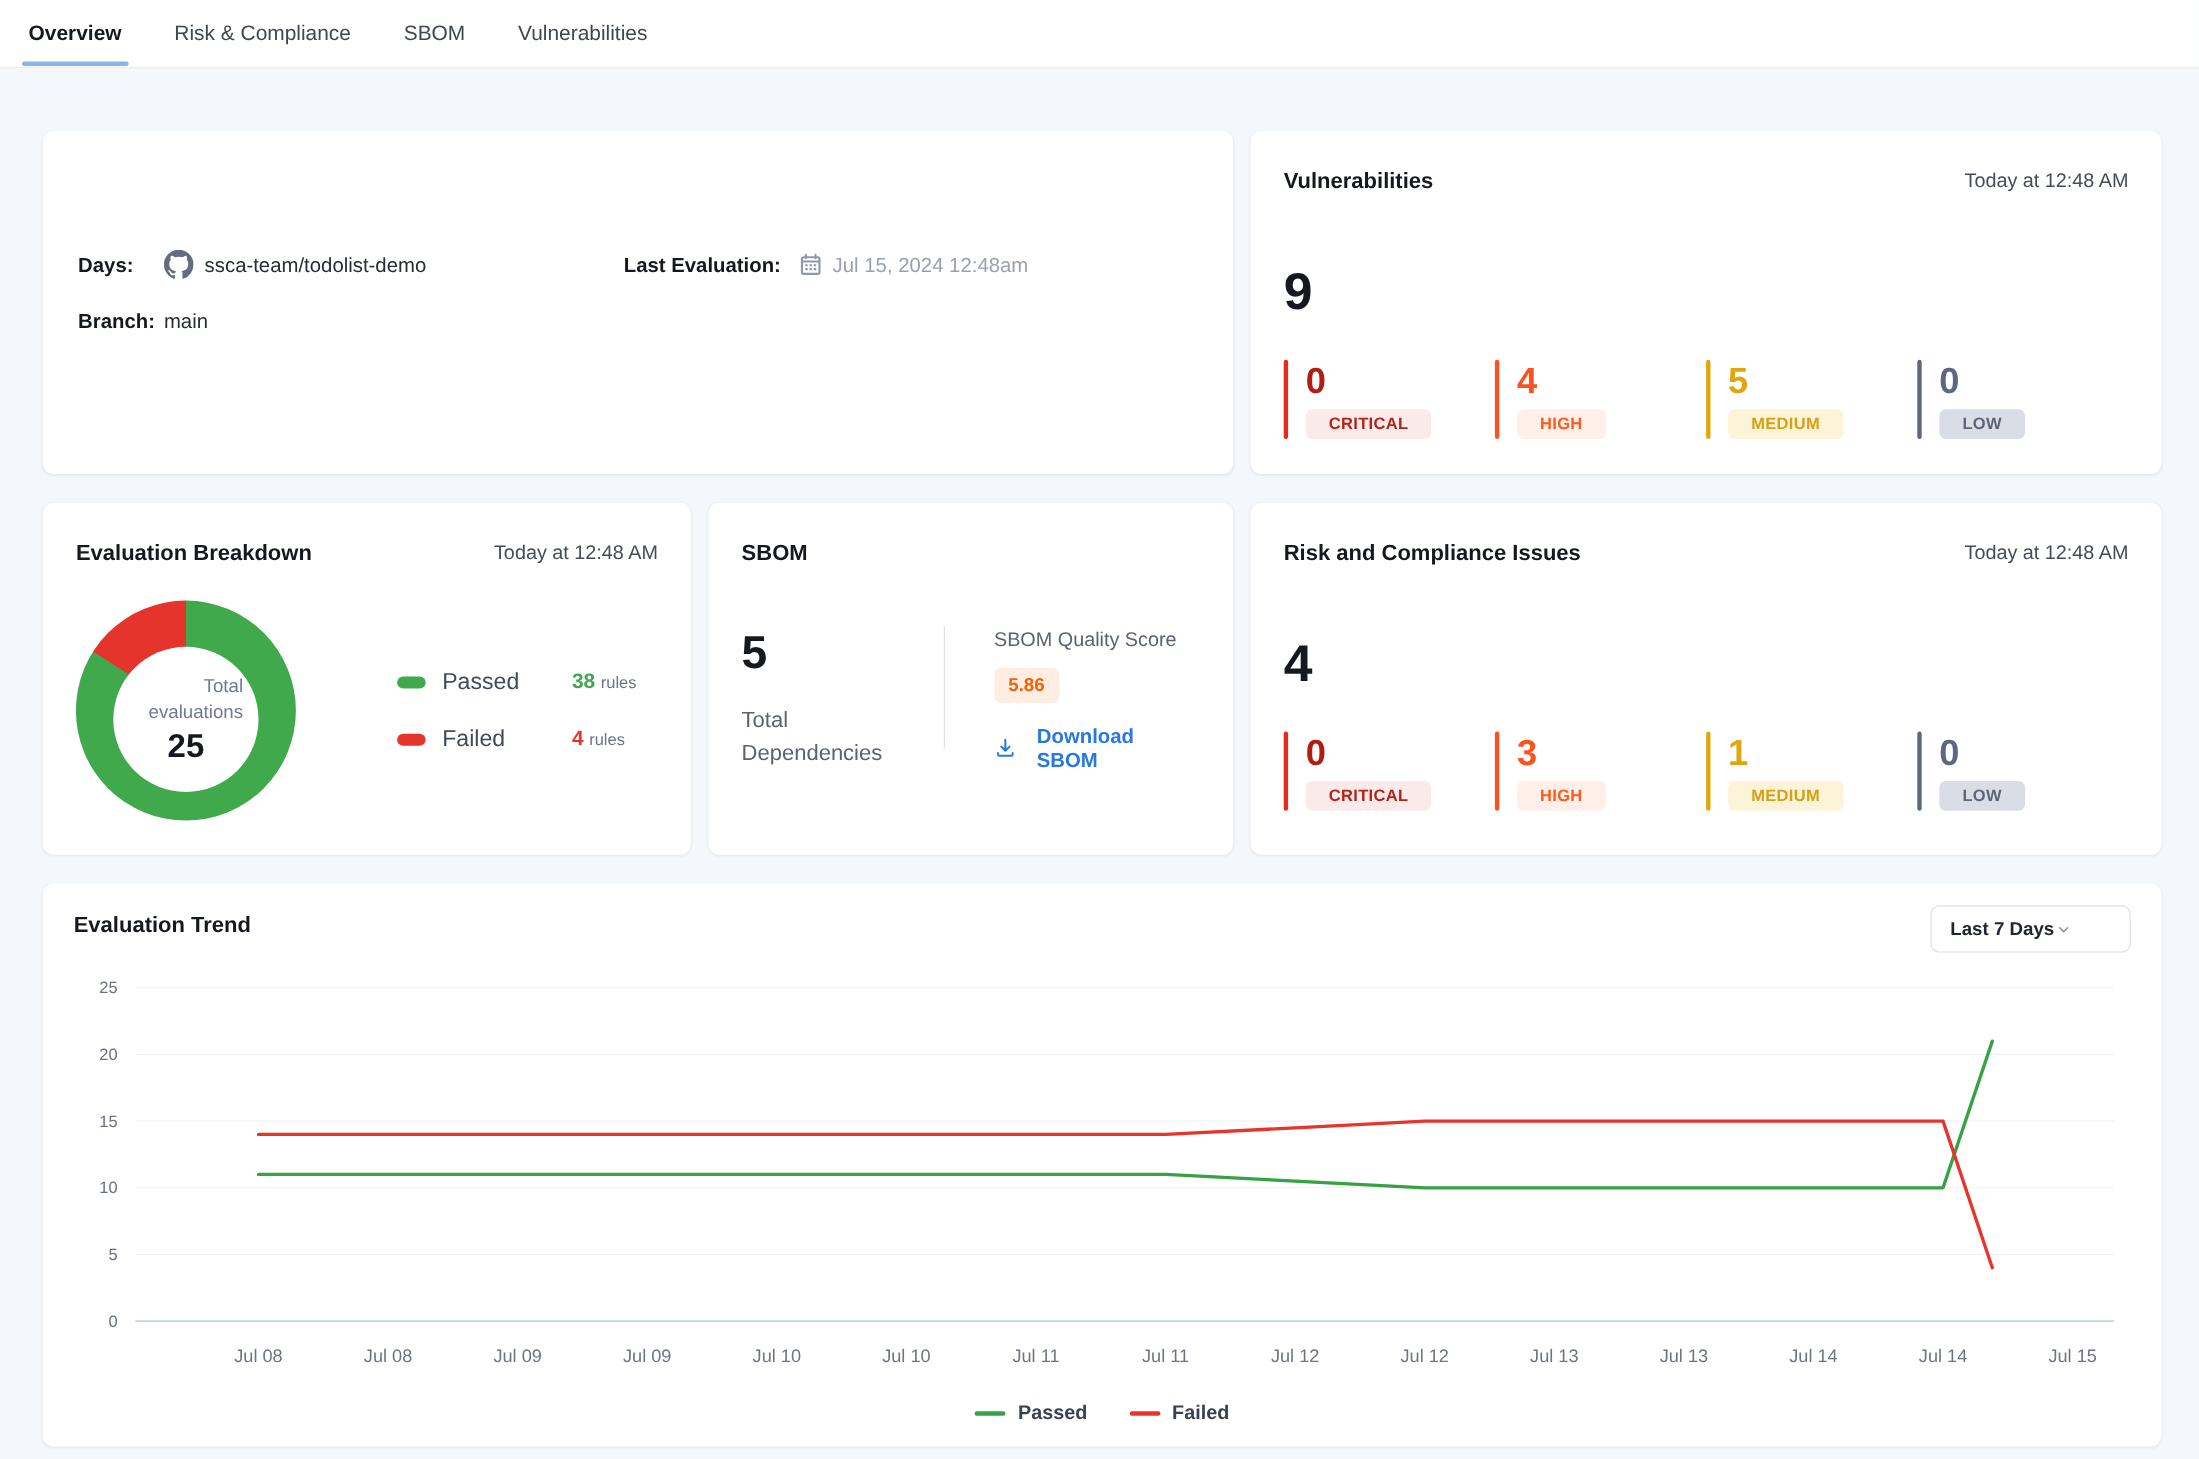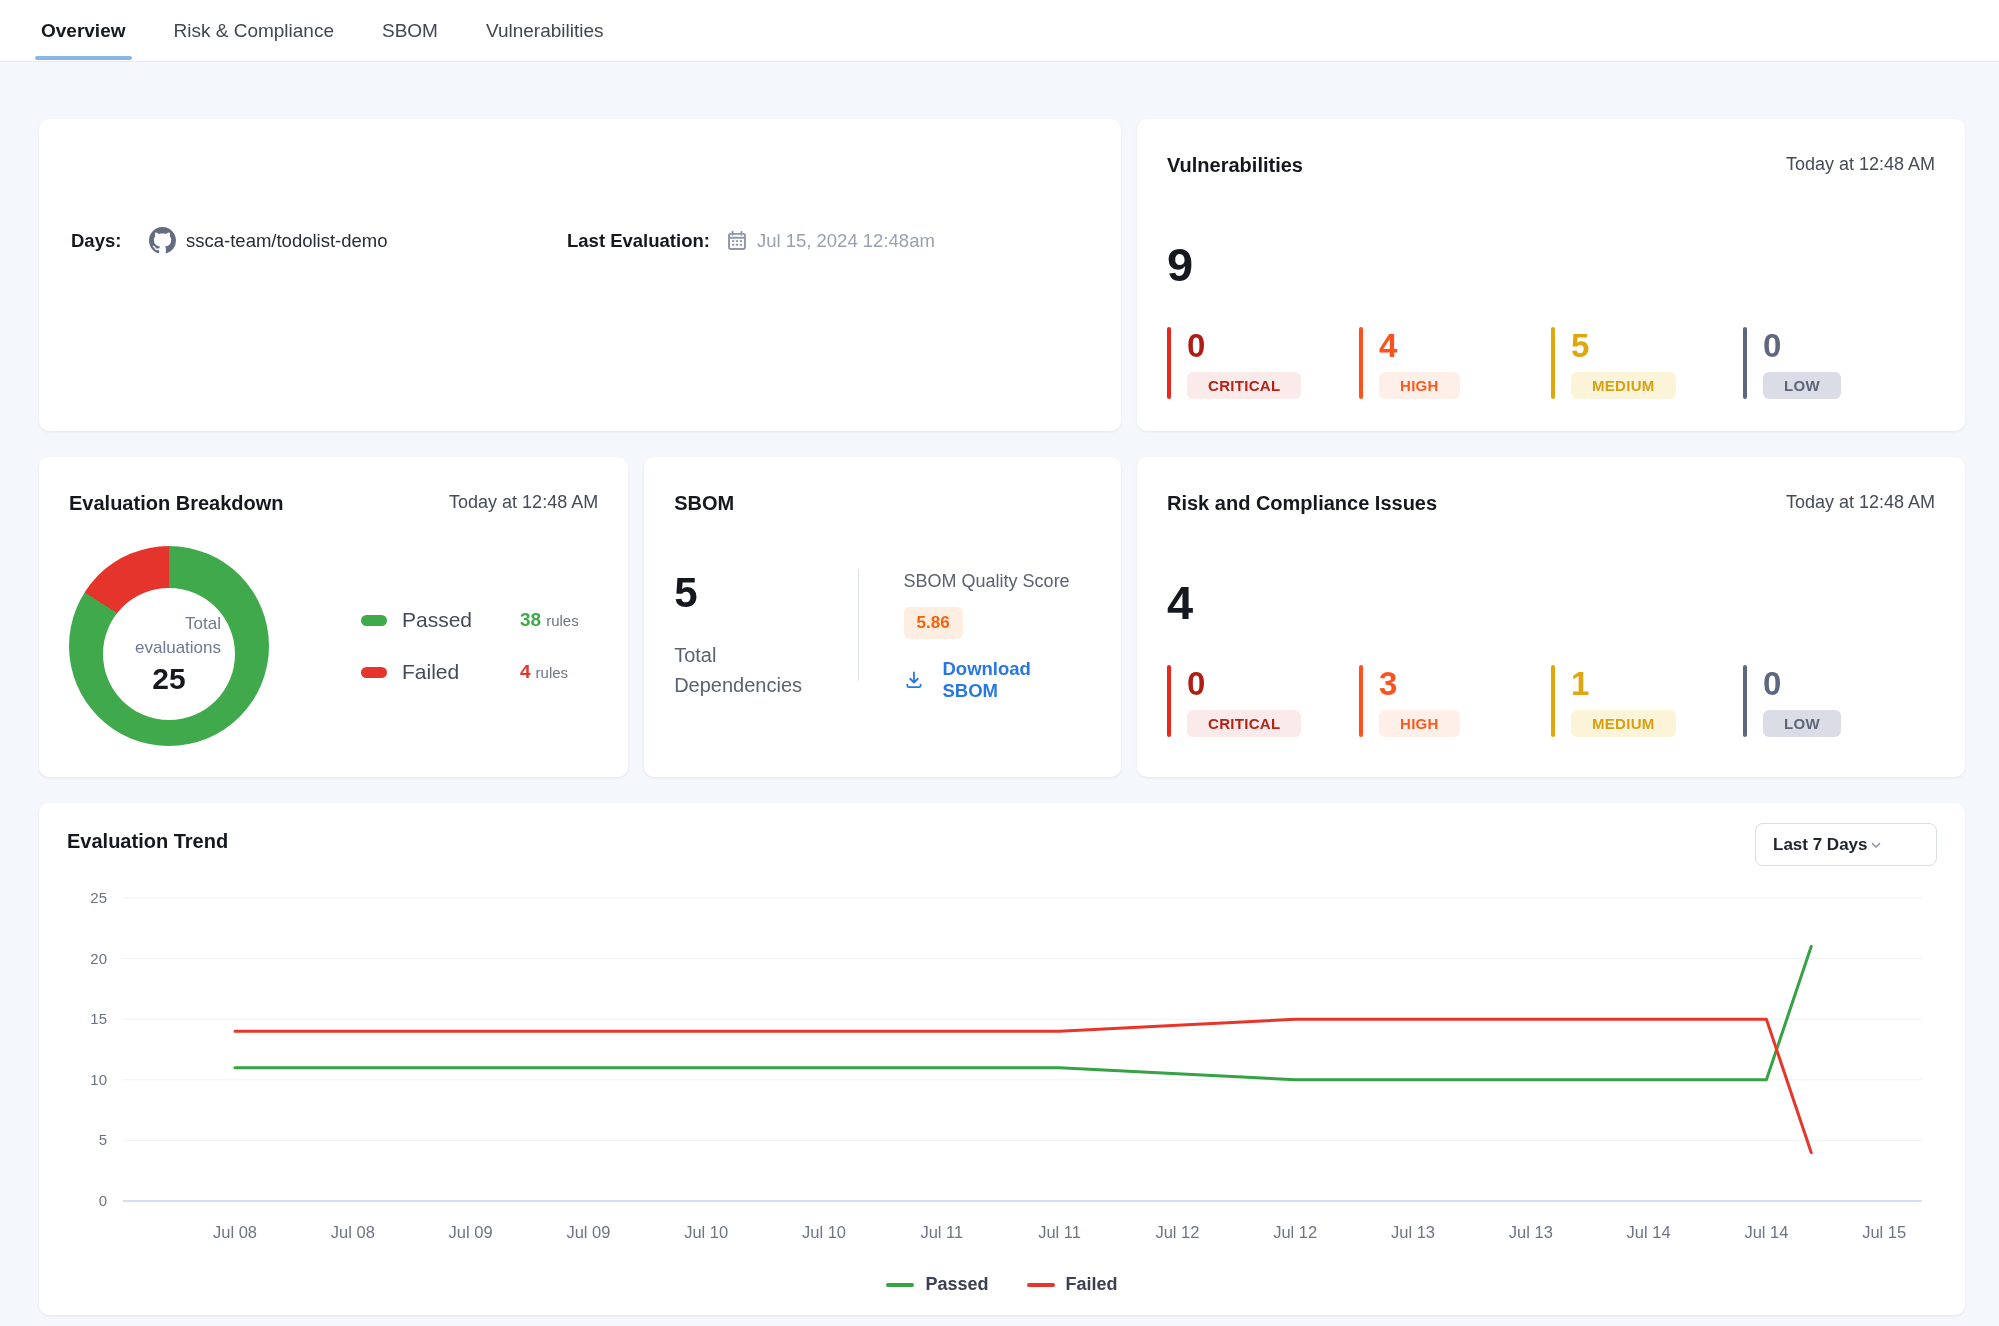--- a/index.html
+++ b/index.html
@@ -5,21 +5,21 @@
   * { box-sizing: border-box; margin: 0; padding: 0; }
   html,body { width:1999px; height:1326px; }
   body {
     background:#f4f7fb;
     font-family:"Liberation Sans","DejaVu Sans",sans-serif;
     color:#1c212b; overflow:hidden;
   }
   
   .tabbar {
     background:#fff; height:62px; display:flex; align-items:center;
-    padding:0 39px; gap:44px; border-bottom:1px solid #e8ebf0;
+    padding:0 24px; gap:44px; border-bottom:1px solid #e8ebf0;
   }
   .tab { font-size:19px; color:#40474f; font-weight:500; position:relative;
          padding:20px 2px; cursor:pointer; }
   .tab.active { color:#14181f; font-weight:700; }
   .tab.active::after { content:""; position:absolute; left:-4px; right:-4px;
          bottom:2px; height:4px; border-radius:2px; background:#8ab5e8; }
   
   .page { padding:57px 34px 0 39px; }
   .row { display:flex; gap:16px; margin-bottom:26px; }
   .card { background:#fff; border-radius:10px;
@@ -116,20 +116,24 @@
           <span class="info-value">ssca-team/todolist-demo</span>
         </div>
         <div style="display:flex; align-items:center;">
           <span class="info-label wide">Last Evaluation:</span>
           <svg class="cal-icon" viewBox="0 0 16 16">
             <path fill="none" stroke="#9097ad" stroke-width="1.4" stroke-linecap="round" d="M4.8 1.2v2.2M11.2 1.2v2.2M2.2 5.6h11.6M3.2 2.8h9.6c.55 0 1 .45 1 1v9c0 .55-.45 1-1 1H3.2c-.55 0-1-.45-1-1v-9c0-.55.45-1 1-1z"></path>
             <path fill="#9097ad" d="M4.4 7.4h1.6v1.4H4.4zM7.2 7.4h1.6v1.4H7.2zM10 7.4h1.6v1.4H10zM4.4 10h1.6v1.4H4.4zM7.2 10h1.6v1.4H7.2zM10 10h1.6v1.4H10z"></path>
           </svg>
           <span class="info-value muted">Jul 15, 2024 12:48am</span>
         </div>
+      </div>
+      <div class="info-row second">
+        <span class="info-label">Branch:</span>
+        <span class="info-value">main</span>
       </div>
     </div>
 
     <div class="card card-vuln">
       <div class="card-header">
         <div class="card-title">Vulnerabilities</div>
         <div class="timestamp">Today at 12:48 AM</div>
       </div>
       <div class="big-number">9</div>
       <div class="sev-row">

